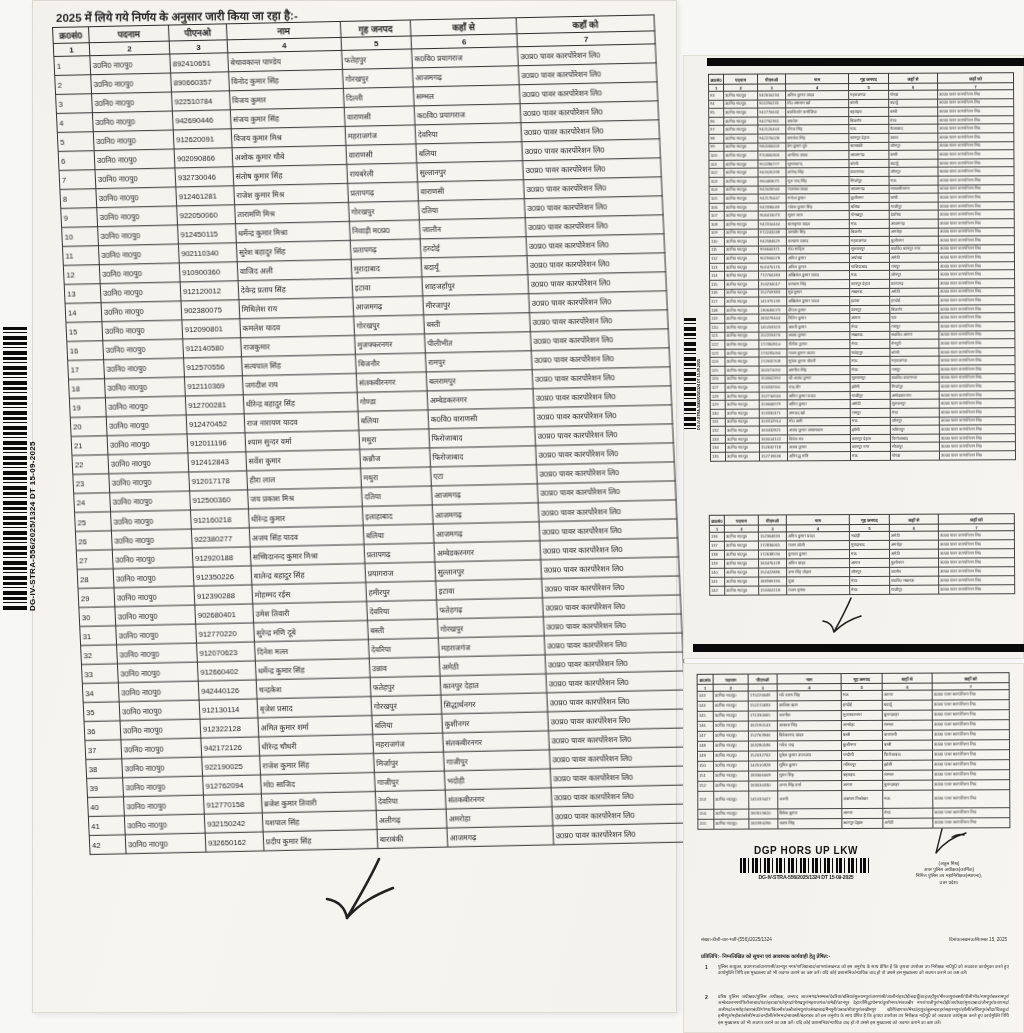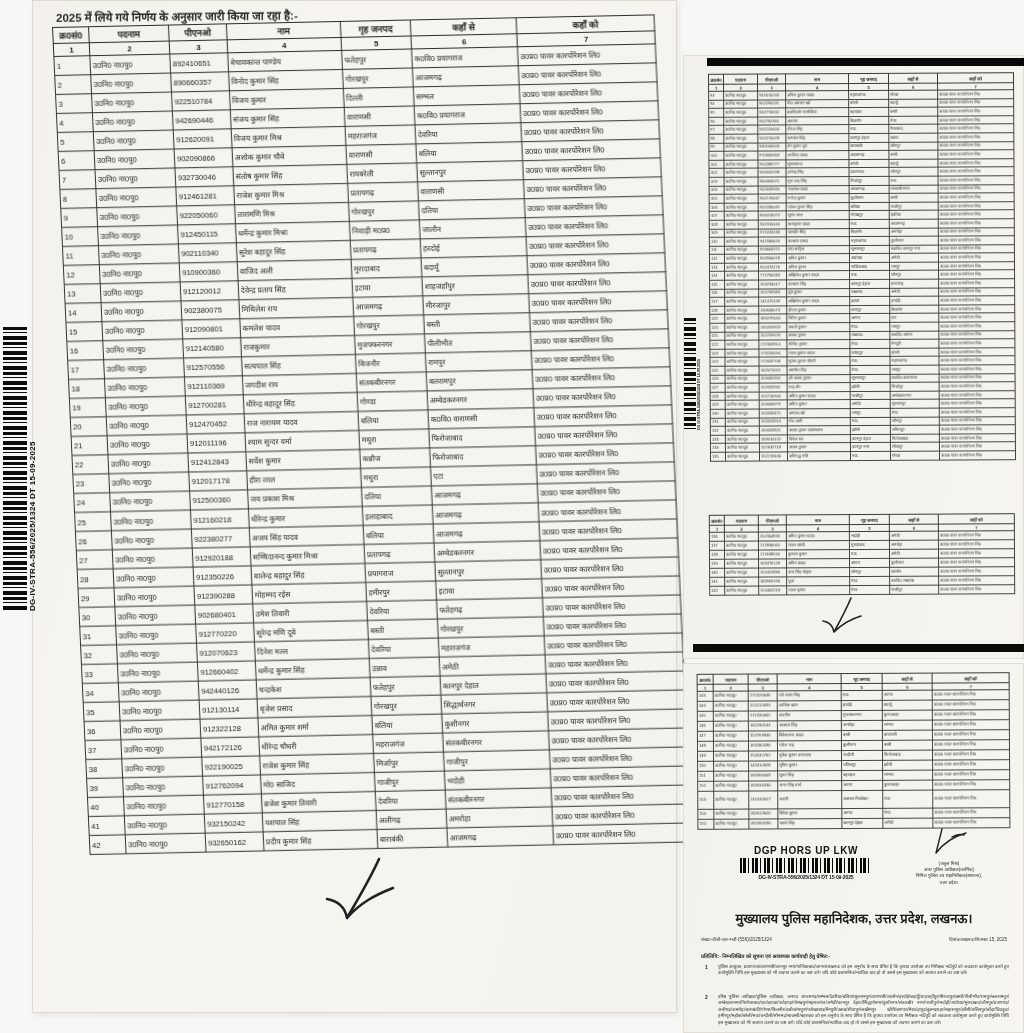--- a/index.html
+++ b/index.html
@@ -1196,21 +1196,20 @@
     <div class="sigblock">
       <svg width="54" height="30" viewBox="0 0 54 30">
         <path d="M20 2 C18 10 16 18 14 26 M14 26 C20 18 30 10 44 6 M30 10 q6 -4 12 -2" fill="none" stroke="#222" stroke-width="1.4" stroke-linecap="round"></path>
       </svg>
       <div class="l">(अतुल मिश्र)</div>
       <div class="l">अपर पुलिस अधीक्षक(कार्मिक)</div>
       <div class="l">निमित्त पुलिस उप महानिरीक्षक(स्थापना),</div>
       <div class="l">उत्तर प्रदेश।</div>
     </div>
 
-    <div class="office-heading">मुख्यालय पुलिस महानिदेशक, उत्तर प्रदेश, लखनऊ।</div>
 
     <div class="ref-row">
       <span>संख्या-डीजी-चार-भर्ती-(556)/2025/1324</span>
       <span>दिनांकःलखनऊःसितम्बर 15, 2025</span>
     </div>
 
     <div class="copy-heading">प्रतिलिपि:- निम्नलिखित को सूचना एवं आवश्यक कार्यवाही हेतु प्रेषित:-</div>
 
     <div class="copy-item ci-1">
       <div class="n">1</div>

